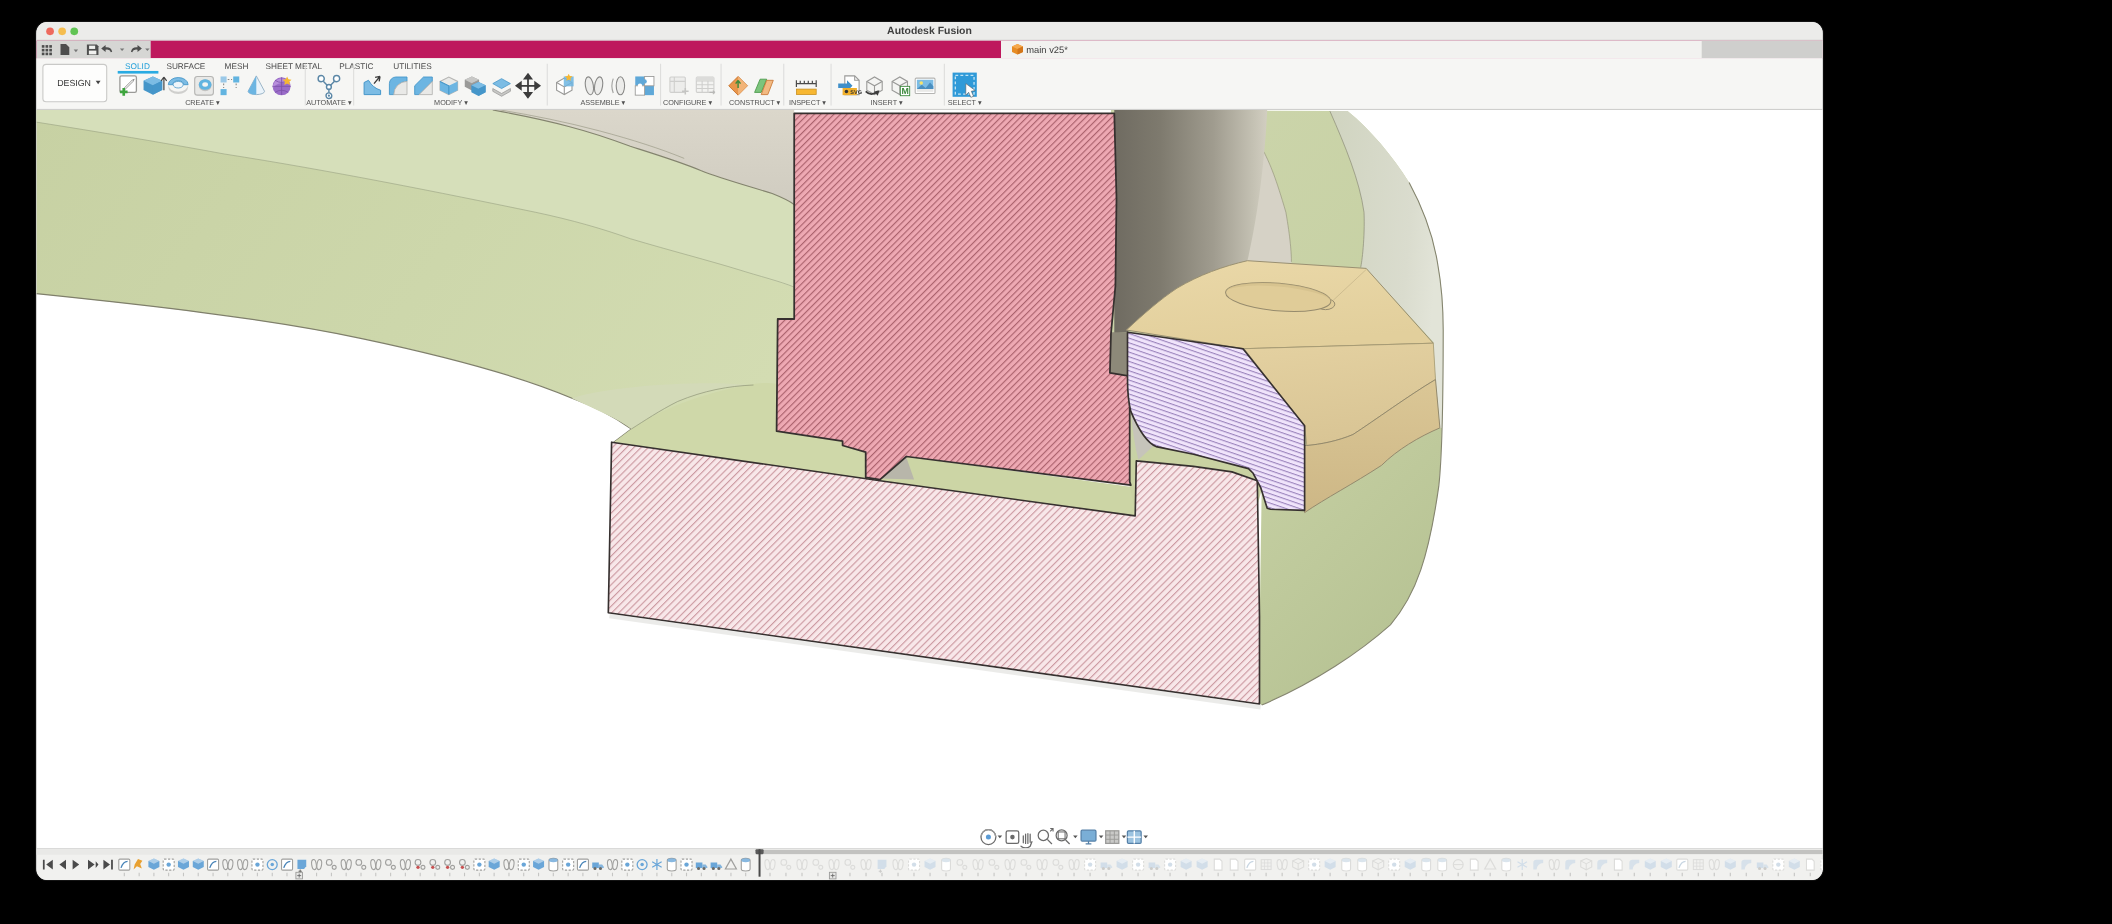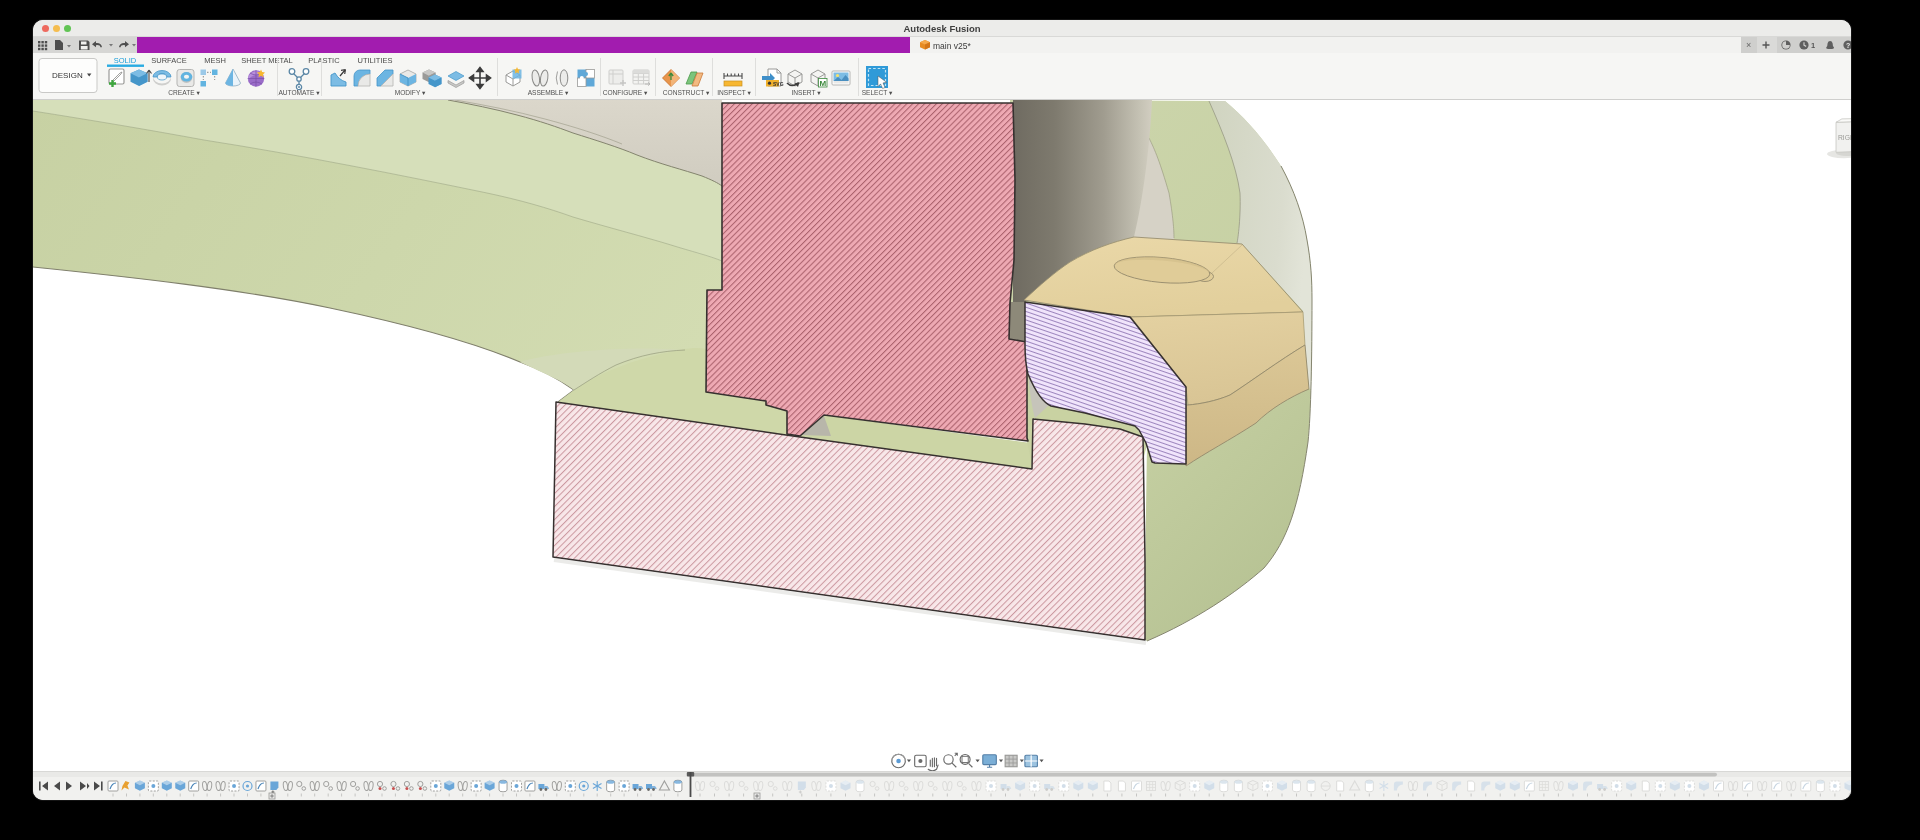--- a/index.html
+++ b/index.html
@@ -1,24 +1,24 @@
 <!DOCTYPE html>
 <html><head><meta charset="utf-8"><style>
 *{margin:0;padding:0;box-sizing:border-box}
 html,body{width:1920px;height:840px;background:#000;overflow:hidden;
  font-family:"Liberation Sans",sans-serif}
-#win{position:absolute;left:33px;top:20px;width:1818px;height:780px;
+#win{position:absolute;left:33px;top:20px;width:1624px;height:780px;
  background:#fff;border-radius:10px;overflow:hidden;
  box-shadow:0 0 0 1px rgba(255,255,255,0.08),0 18px 50px rgba(0,0,0,0.75)}
 #tb{position:absolute;left:0;top:0;width:100%;height:17px;background:#ececea;
  border-bottom:1px solid #d9d9d7}
 .tl{position:absolute;top:5px;width:7px;height:7px;border-radius:50%}
 #tbt{position:absolute;top:0;width:100%;text-align:center;font-size:9.5px;
  font-weight:bold;color:#3e3e3e;line-height:17px}
-#qat{position:absolute;left:0;top:17px;width:100%;height:16px;background:#a21caf}
+#qat{position:absolute;left:0;top:17px;width:100%;height:16px;background:#be185d}
 #qatl{position:absolute;left:0;top:0;width:104px;height:16px;background:#d6d6d4}
 #tab{position:absolute;left:877px;top:0;width:848px;height:16px;background:#f2f2f0}
 #rtop{position:absolute;right:0;top:0;width:110px;height:16px;background:#cfcfcd}
 #ribbon{position:absolute;left:0;top:33px;width:100%;height:47px;background:#f6f6f4;
  border-bottom:1px solid #cfcfcd}
 #scene,#tlsvg,#qatsvg,#ribsvg{position:absolute;display:block}
 </style></head><body>
 <div id="win">
 <div id="tb">
 <div class="tl" style="left:9px;background:#ee6a5e"></div>

